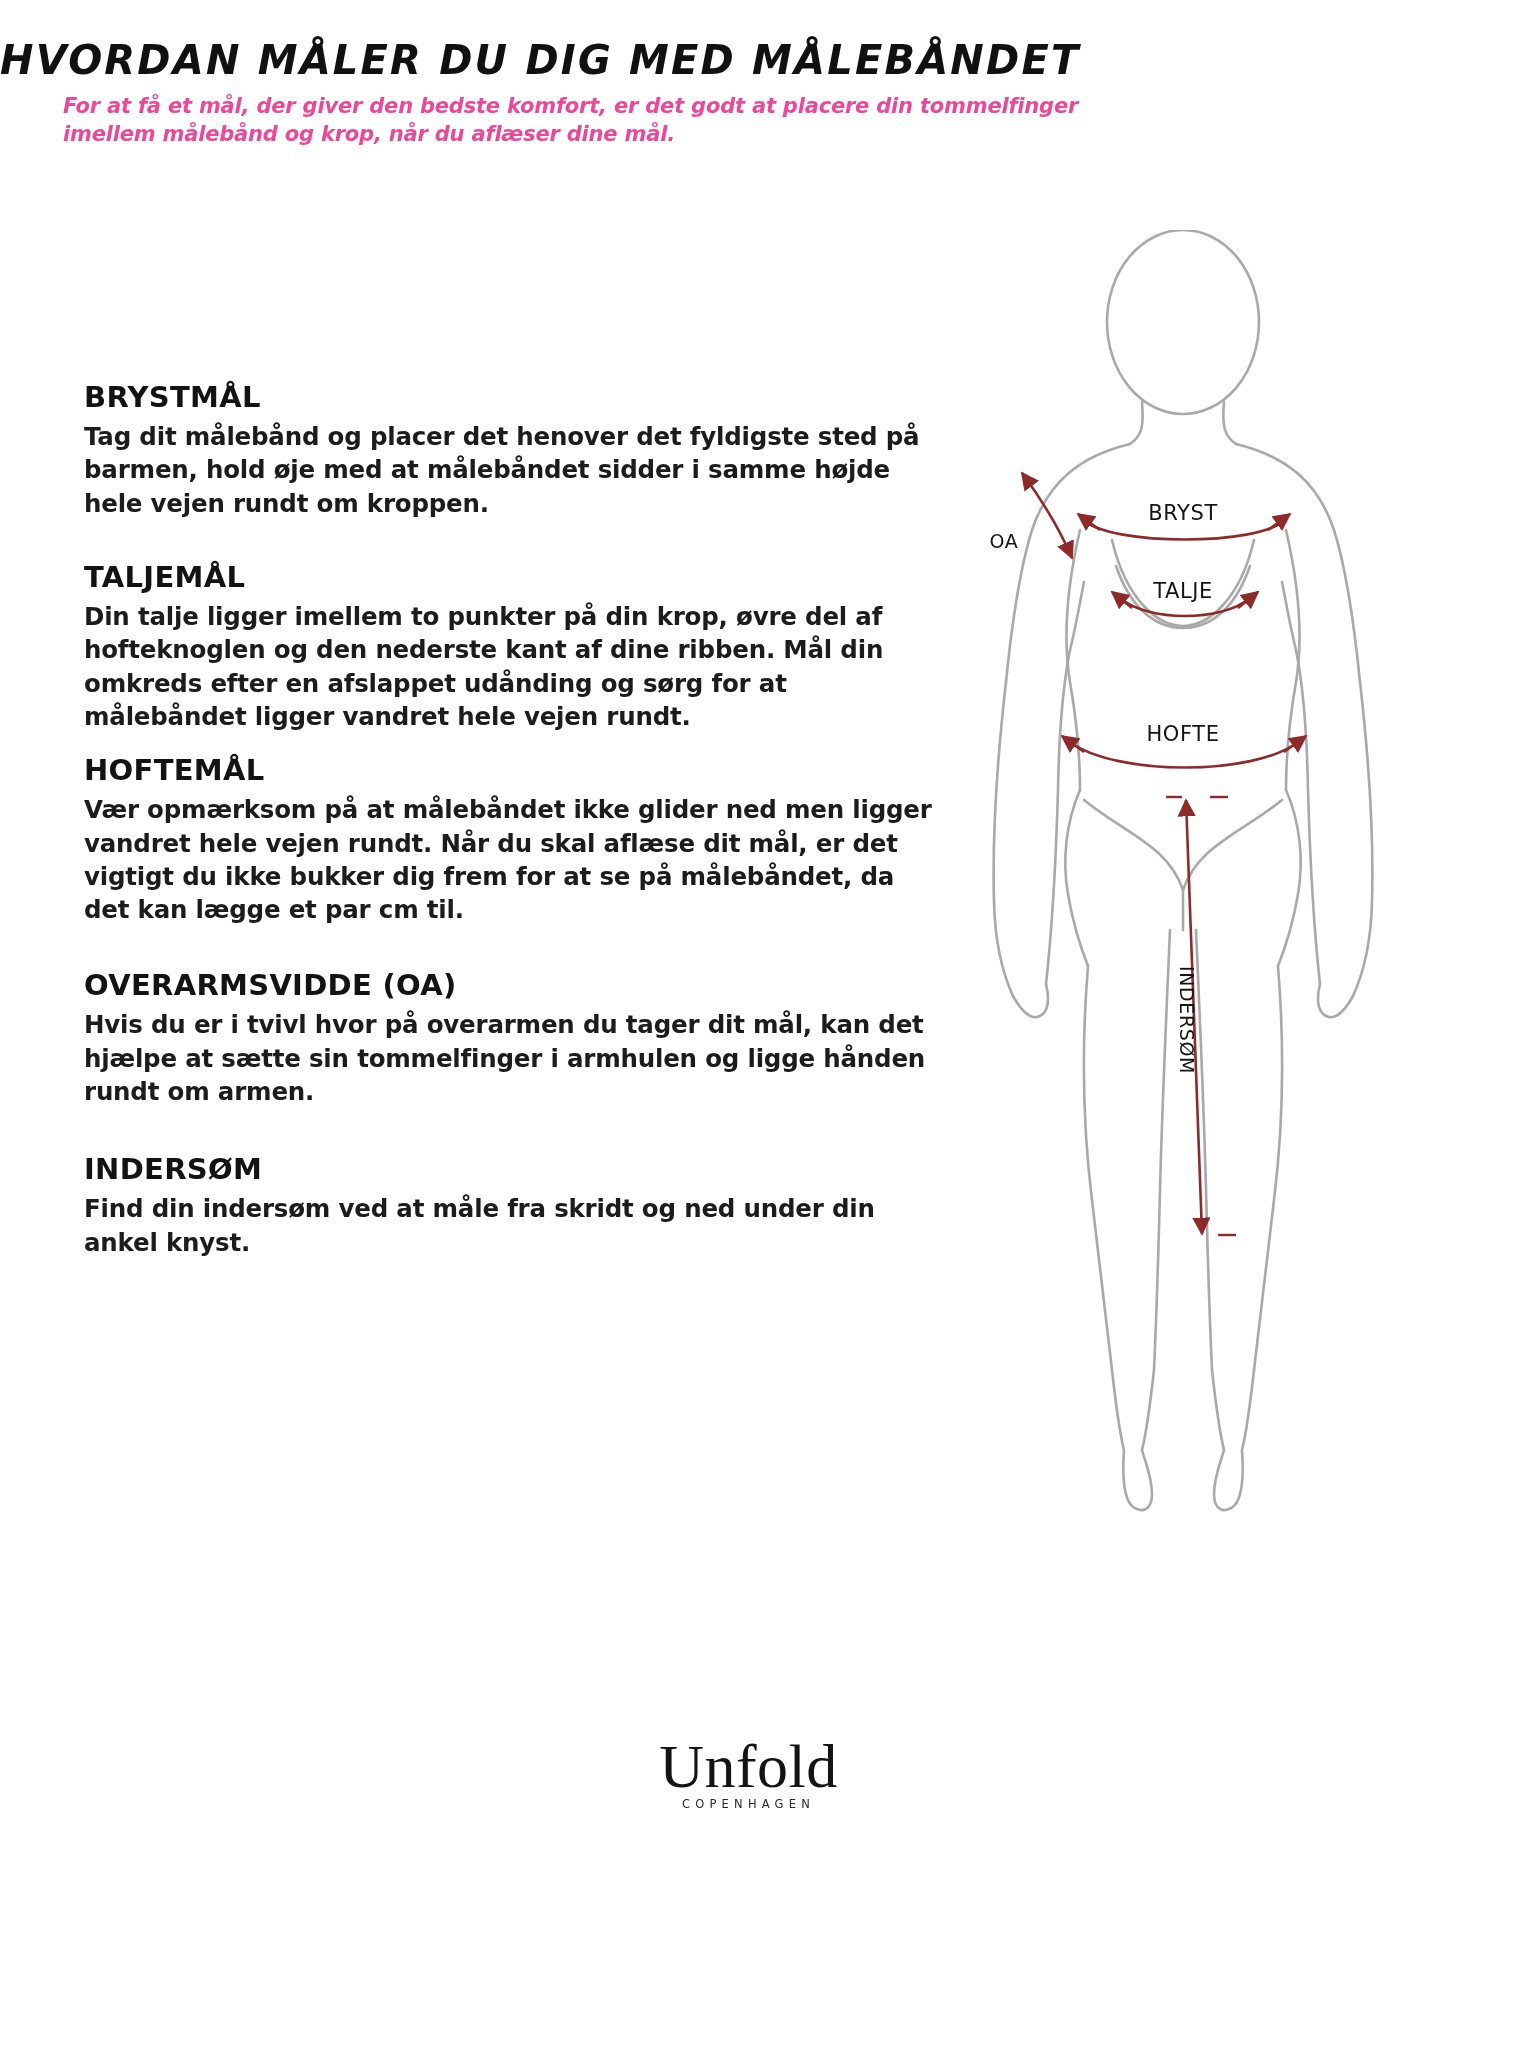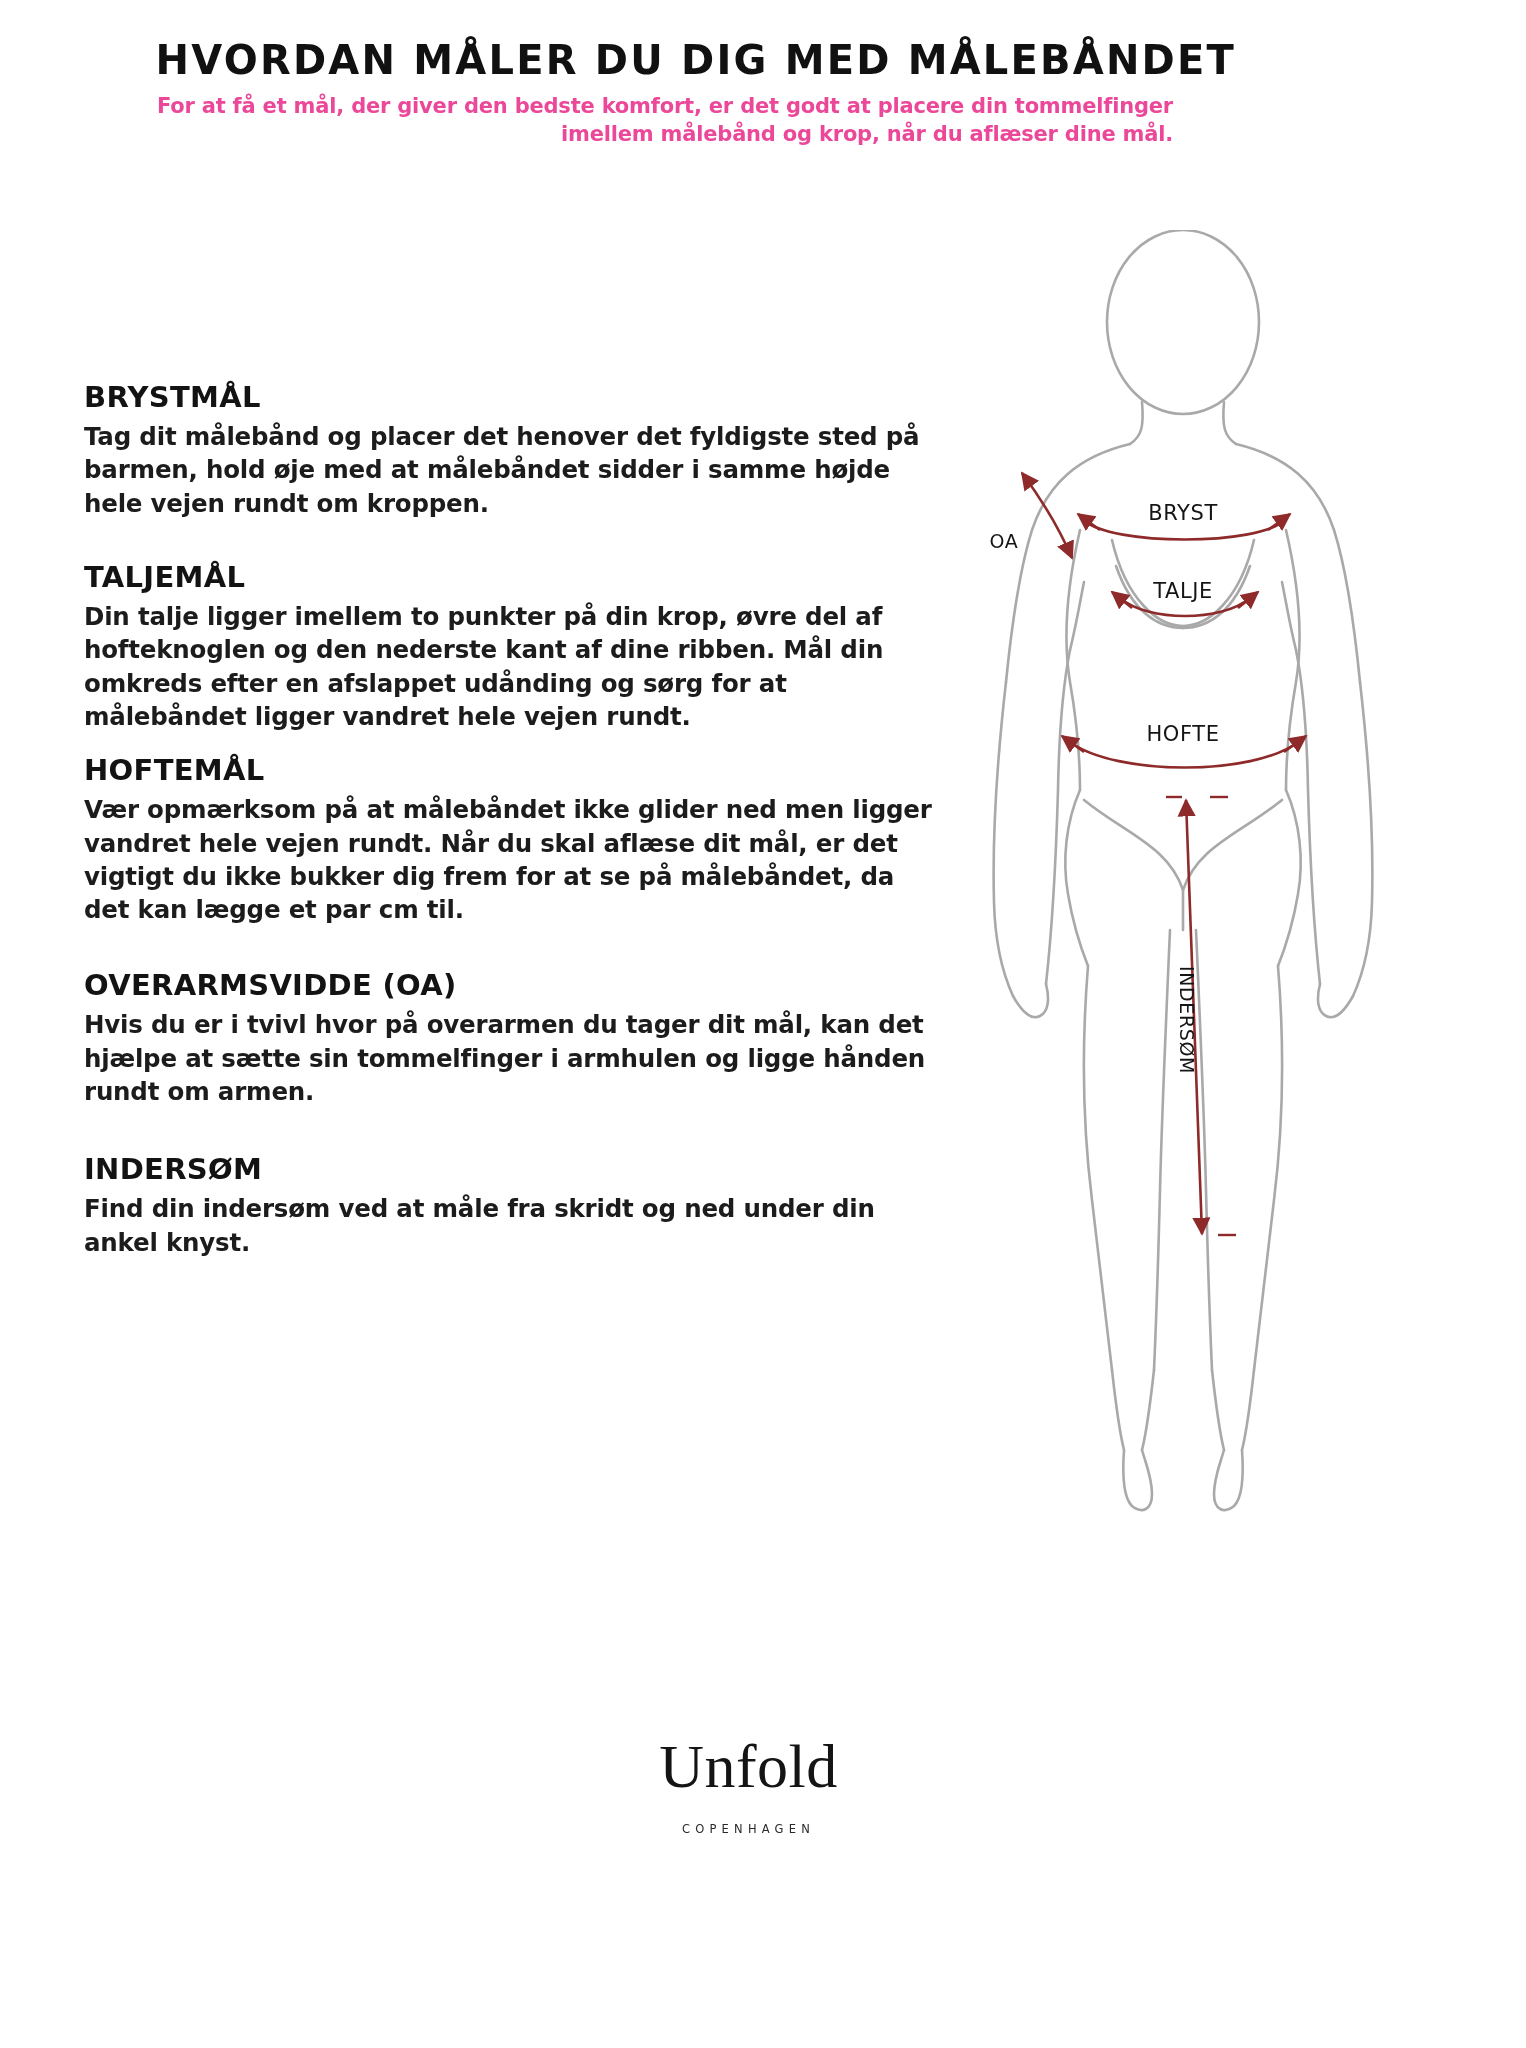--- a/index.html
+++ b/index.html
@@ -15,21 +15,22 @@
     color: #1a1a1a;
     overflow: hidden;
   }
 
   
   .header {
     position: absolute;
     top: 38px;
     left: 0;
     width: 1236px;
-    text-align: right;
+    text-align: left;
+    font-style: italic;
   }
   .header-title {
     font-family: "DejaVu Sans", sans-serif;
     font-weight: bold;
     font-size: 40px;
     letter-spacing: 2.2px;
     color: #111111;
     margin: 0 0 10px 0;
     line-height: 1.1;
   }
@@ -113,21 +114,21 @@
     font-size: 62px;
     color: #141414;
     line-height: 1;
     letter-spacing: 0.5px;
   }
   .logo-sub {
     font-family: "DejaVu Sans", sans-serif;
     font-size: 11.5px;
     letter-spacing: 5.2px;
     color: #2a2a2a;
-    margin-top: 25px;
+    margin-top: 0;
   }
 </style>
 </head>
 <body>
 
 <div class="header">
   <h1 class="header-title">HVORDAN MÅLER DU DIG MED MÅLEBÅNDET</h1>
   <p class="header-sub">For at få et mål, der giver den bedste komfort, er det godt at placere din tommelfinger imellem målebånd og krop, når du aflæser dine mål.</p>
 </div>
 

